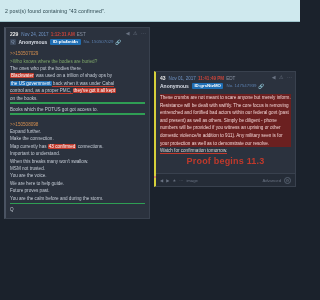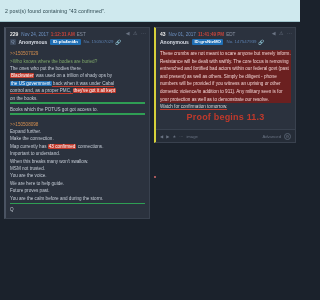--- a/index.html
+++ b/index.html
@@ -24,21 +24,21 @@
     font-size: 5.2px;
     color: #2d4850;
     letter-spacing: .1px;
     white-space: nowrap;
   }
 
   
   .columns { display: flex; gap: 0; height: 278px; }
   .col { position: relative; }
   .col-left  { width: 152px; padding: 5px 2px 0 4px; }
-  .col-right { width: 148px; padding: 5px 4px 0 2px; }
+  .col-right { width: 148px; padding: 5px 4px 0 2px; margin-top: 44px; }
 
   
   .post {
     background: #2b323e;
     border: 1px solid #39414e;
     border-left-width: 2px;
     position: relative;
   }
   .post-left  { border-left-color: #4a5362; }
   .post-right { border-left-color: #d6d13a; }

